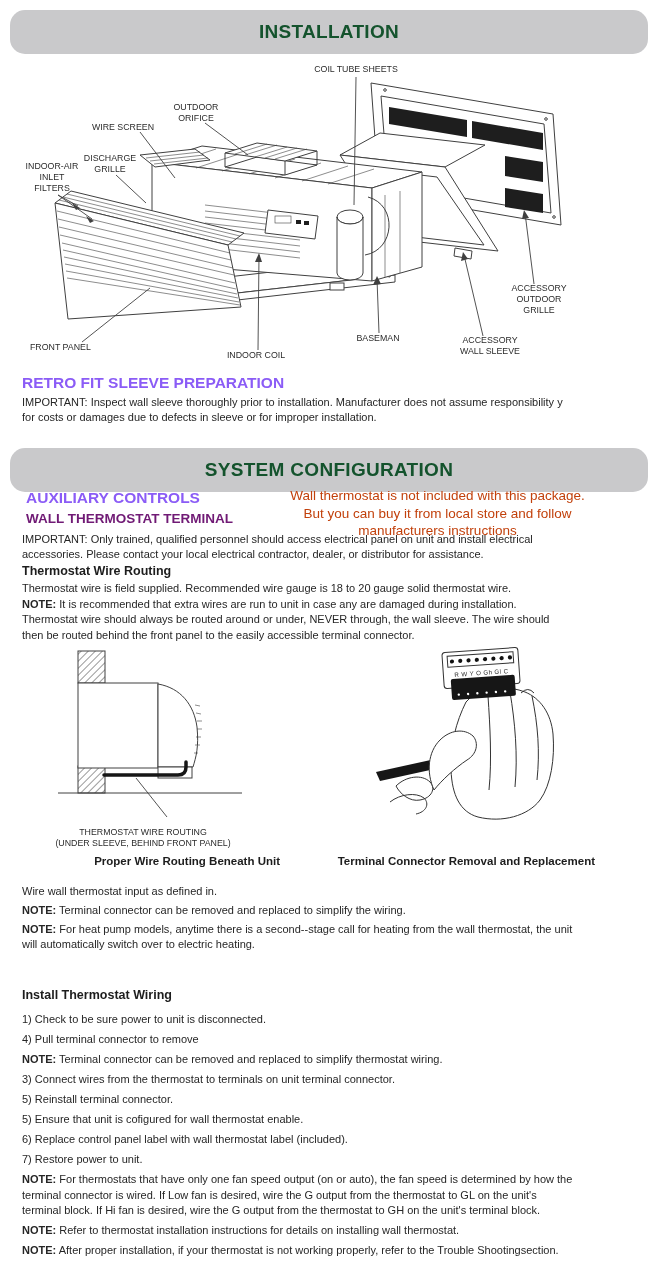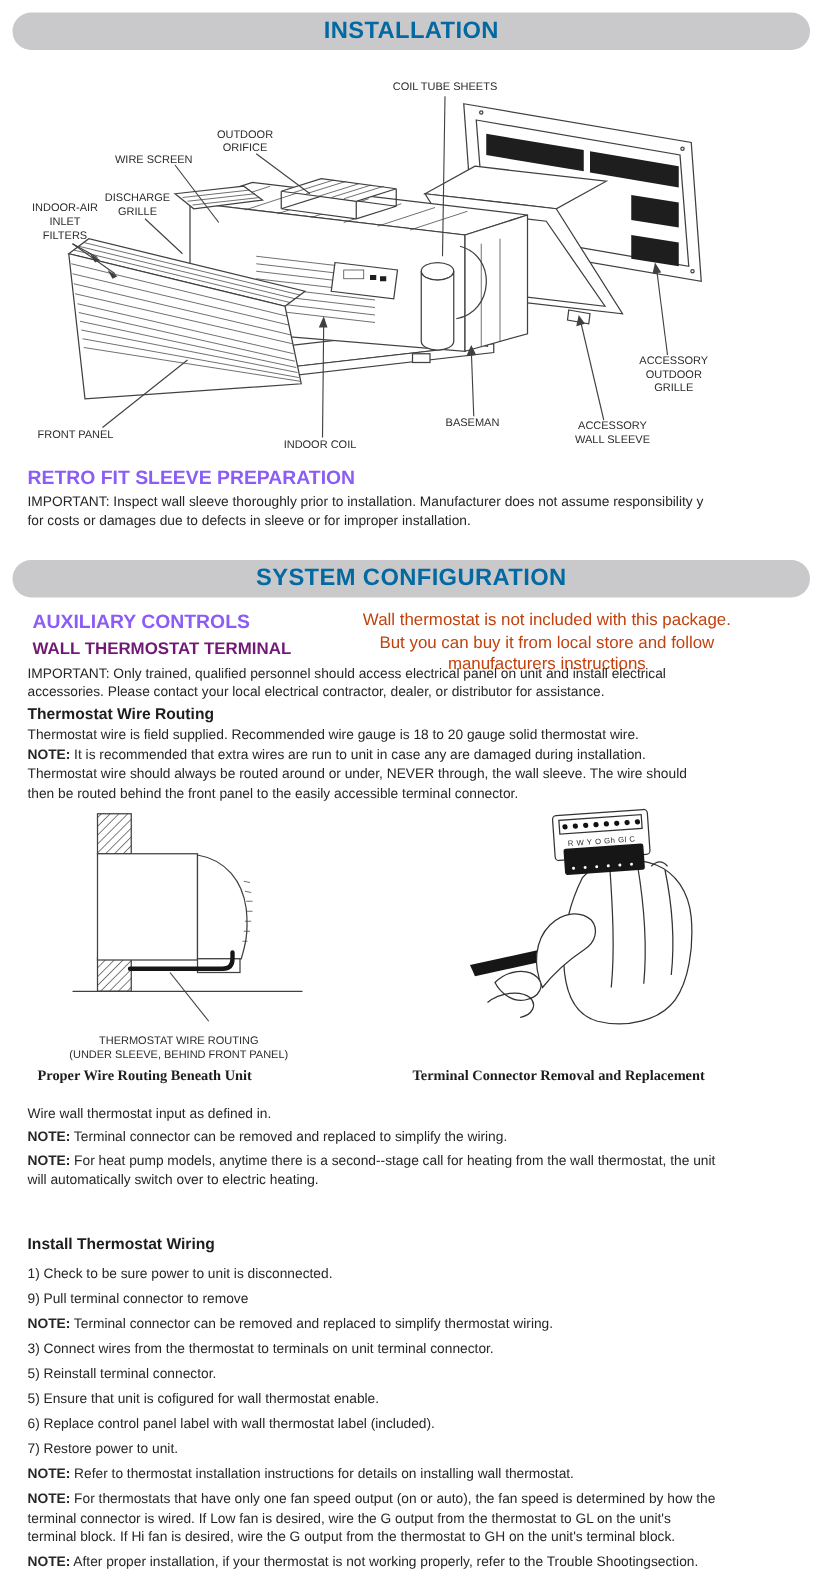--- a/index.html
+++ b/index.html
@@ -1,26 +1,26 @@
 <!DOCTYPE html>
 <html><head>
 <meta charset="utf-8">
 <style>
   * { margin:0; padding:0; box-sizing:border-box; }
   html,body { width:658px; height:1264px; background:#fff; }
   body { position:relative; font-family:"Liberation Sans","DejaVu Sans",sans-serif; color:#262626; overflow:hidden; }
   .abs { position:absolute; }
-  .bar { background:#c9c9cb; height:30px; border-radius:15px; display:flex; align-items:center; justify-content:center;
-         font-weight:bold; font-size:19px; color:#0369a1; letter-spacing:.3px; }
+  .bar { background:#c9c9cb; height:44px; border-radius:15px; display:flex; align-items:center; justify-content:center;
+         font-weight:bold; font-size:19px; color:#14532d; letter-spacing:.3px; }
   .h-lg { font-size:15.5px; font-weight:bold; color:#8b5cf6; }
   .h-md { font-size:13.5px; font-weight:bold; color:#701a75; }
   .h-sm { font-size:12.5px; font-weight:bold; color:#1d1d1d; }
   .body-text { font-size:11px; line-height:15px; white-space:pre-line; }
   .red-note { color:#c2410c; font-size:13.5px; line-height:17.5px; text-align:center; white-space:pre-line; }
-  .caption-bold { font-size:11.5px; font-weight:bold; text-align:left; color:#1d1d1d;font-family:Liberation Serif, serif; }
+  .caption-bold { font-size:11.5px; font-weight:bold; text-align:right; color:#1d1d1d; }
   .note-block p, .steps p { font-size:11px; line-height:15.5px; white-space:pre-line; margin:0 0 4.5px 0; }
   .flow h3 { margin-bottom:11px; }
   .flow p { font-size:11px; line-height:15px; white-space:pre-line; margin:0 0 4px 0; }
   svg { display:block; }
   svg text { font-family:"Liberation Sans","DejaVu Sans",sans-serif; font-size:8.8px; fill:#2b2b2b; }
   .lineart { stroke:#404040; stroke-width:1; fill:none; }
   .face { fill:#ffffff; stroke:#404040; stroke-width:1; }
   .dark { fill:#1e1e1e; stroke:none; }
   .thin { stroke:#404040; stroke-width:.6; fill:none; }
 </style>
@@ -256,25 +256,25 @@
 <div class="abs flow" style="top:884px;left:22px;width:616px;">
   <p>Wire wall thermostat input as defined in.</p>
   <p><strong>NOTE:</strong><span> Terminal connector can be removed and replaced to simplify the wiring.</span></p>
   <p><strong>NOTE:</strong><span> For heat pump models, anytime there is a second--stage call for heating from the wall thermostat, the unit
 will automatically switch over to electric heating.</span></p>
 </div>
 
 <div class="abs h-sm" style="top:988px;left:22px;">Install Thermostat Wiring</div>
 <div class="abs steps" style="top:1012px;left:22px;width:616px;">
   <p>1) Check to be sure power to unit is disconnected.</p>
-  <p>9) Pull terminal connector to remove</p>
+  <p>4) Pull terminal connector to remove</p>
   <p><strong>NOTE:</strong><span> Terminal connector can be removed and replaced to simplify thermostat wiring.</span></p>
   <p>3) Connect wires from the thermostat to terminals on unit terminal connector.</p>
   <p>5) Reinstall terminal connector.</p>
   <p>5) Ensure that unit is cofigured for wall thermostat enable.</p>
   <p>6) Replace control panel label with wall thermostat label (included).</p>
   <p>7) Restore power to unit.</p>
-  <p><strong>NOTE:</strong><span> Refer to thermostat installation instructions for details on installing wall thermostat.</span></p>
   <p><strong>NOTE:</strong><span> For thermostats that have only one fan speed output (on or auto), the fan speed is determined by how the
 terminal connector is wired. If Low fan is desired, wire the G output from the thermostat to GL on the unit's
 terminal block. If Hi fan is desired, wire the G output from the thermostat to GH on the unit's terminal block.</span></p>
+  <p><strong>NOTE:</strong><span> Refer to thermostat installation instructions for details on installing wall thermostat.</span></p>
   <p><strong>NOTE:</strong><span> After proper installation, if your thermostat is not working properly, refer to the Trouble Shootingsection.</span></p>
 </div>
 
 </body></html>

